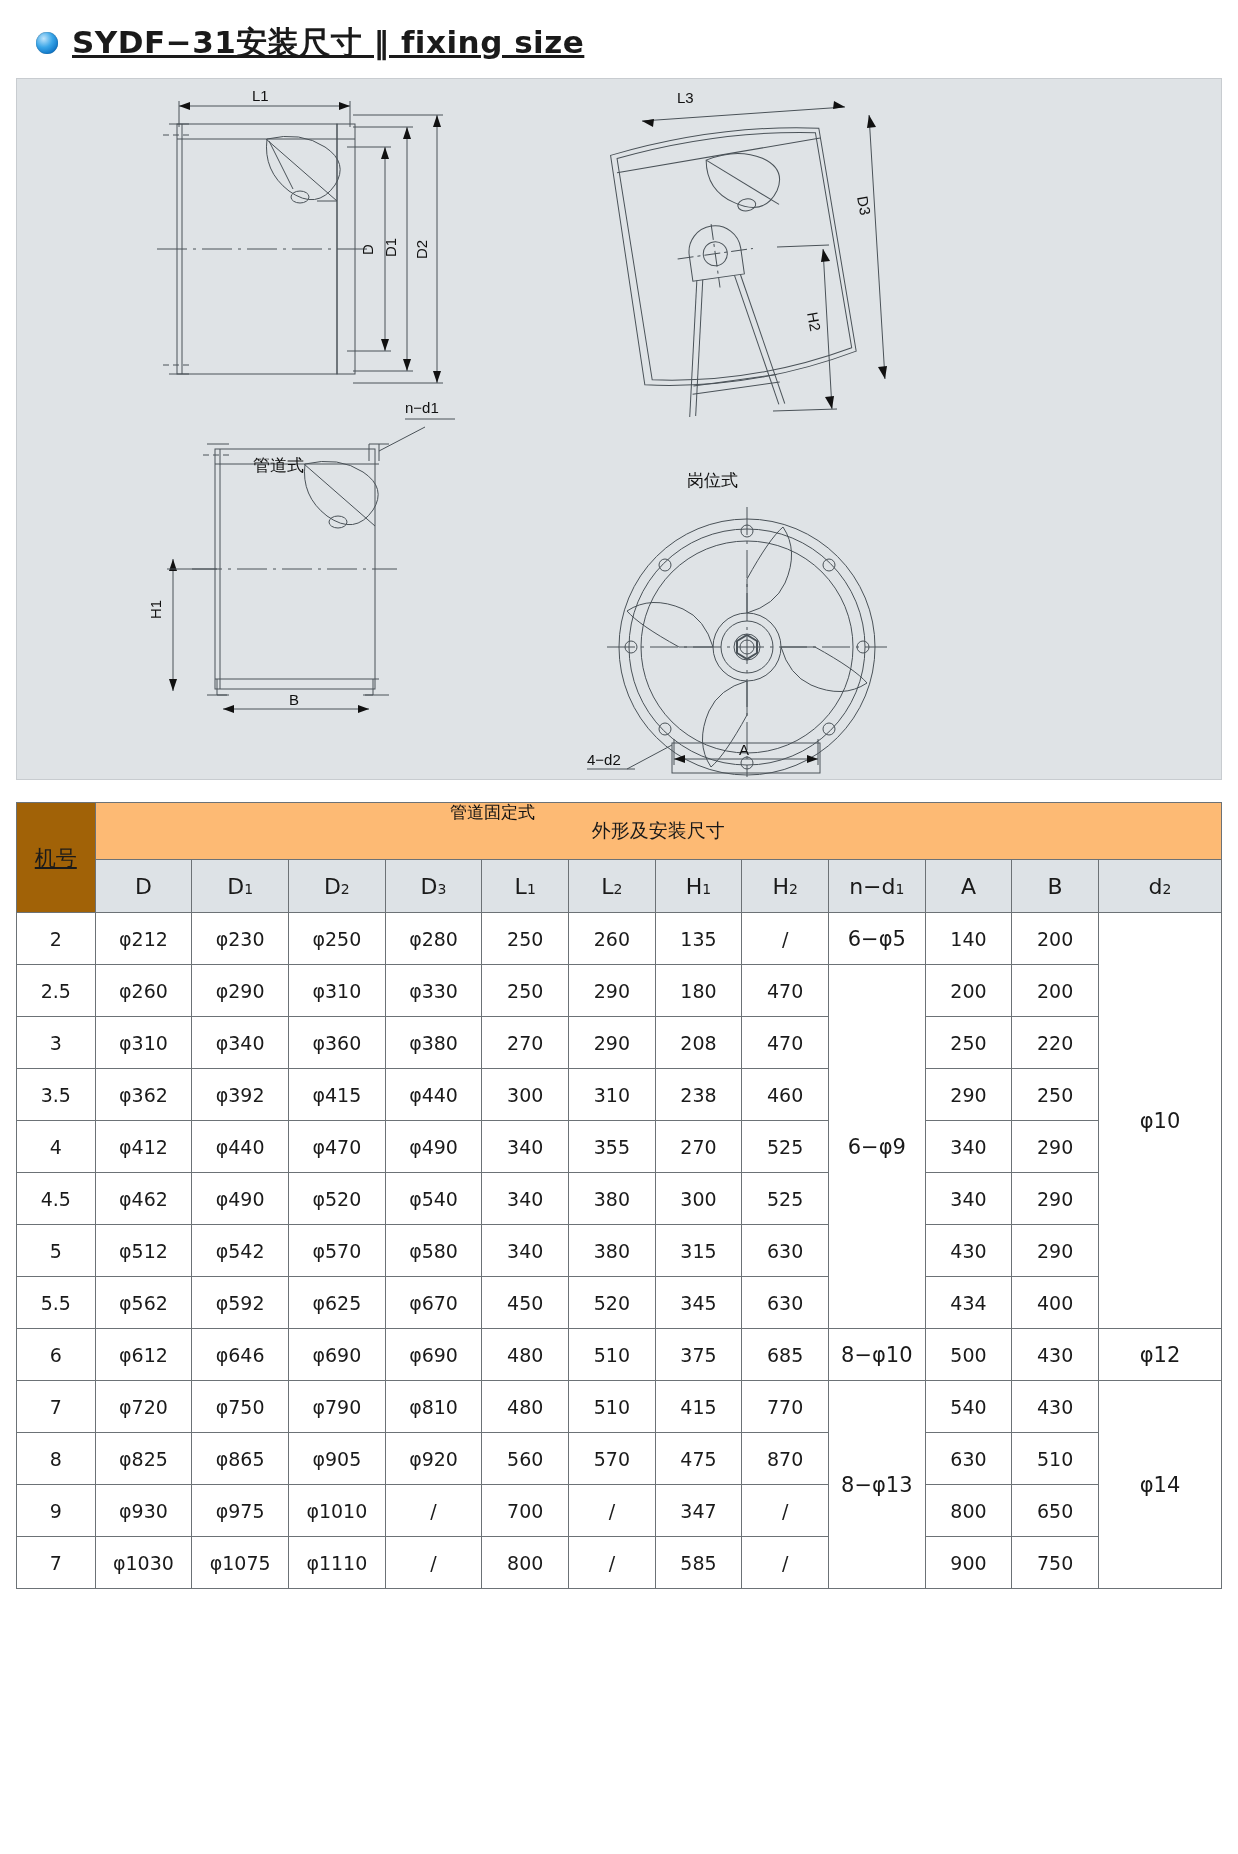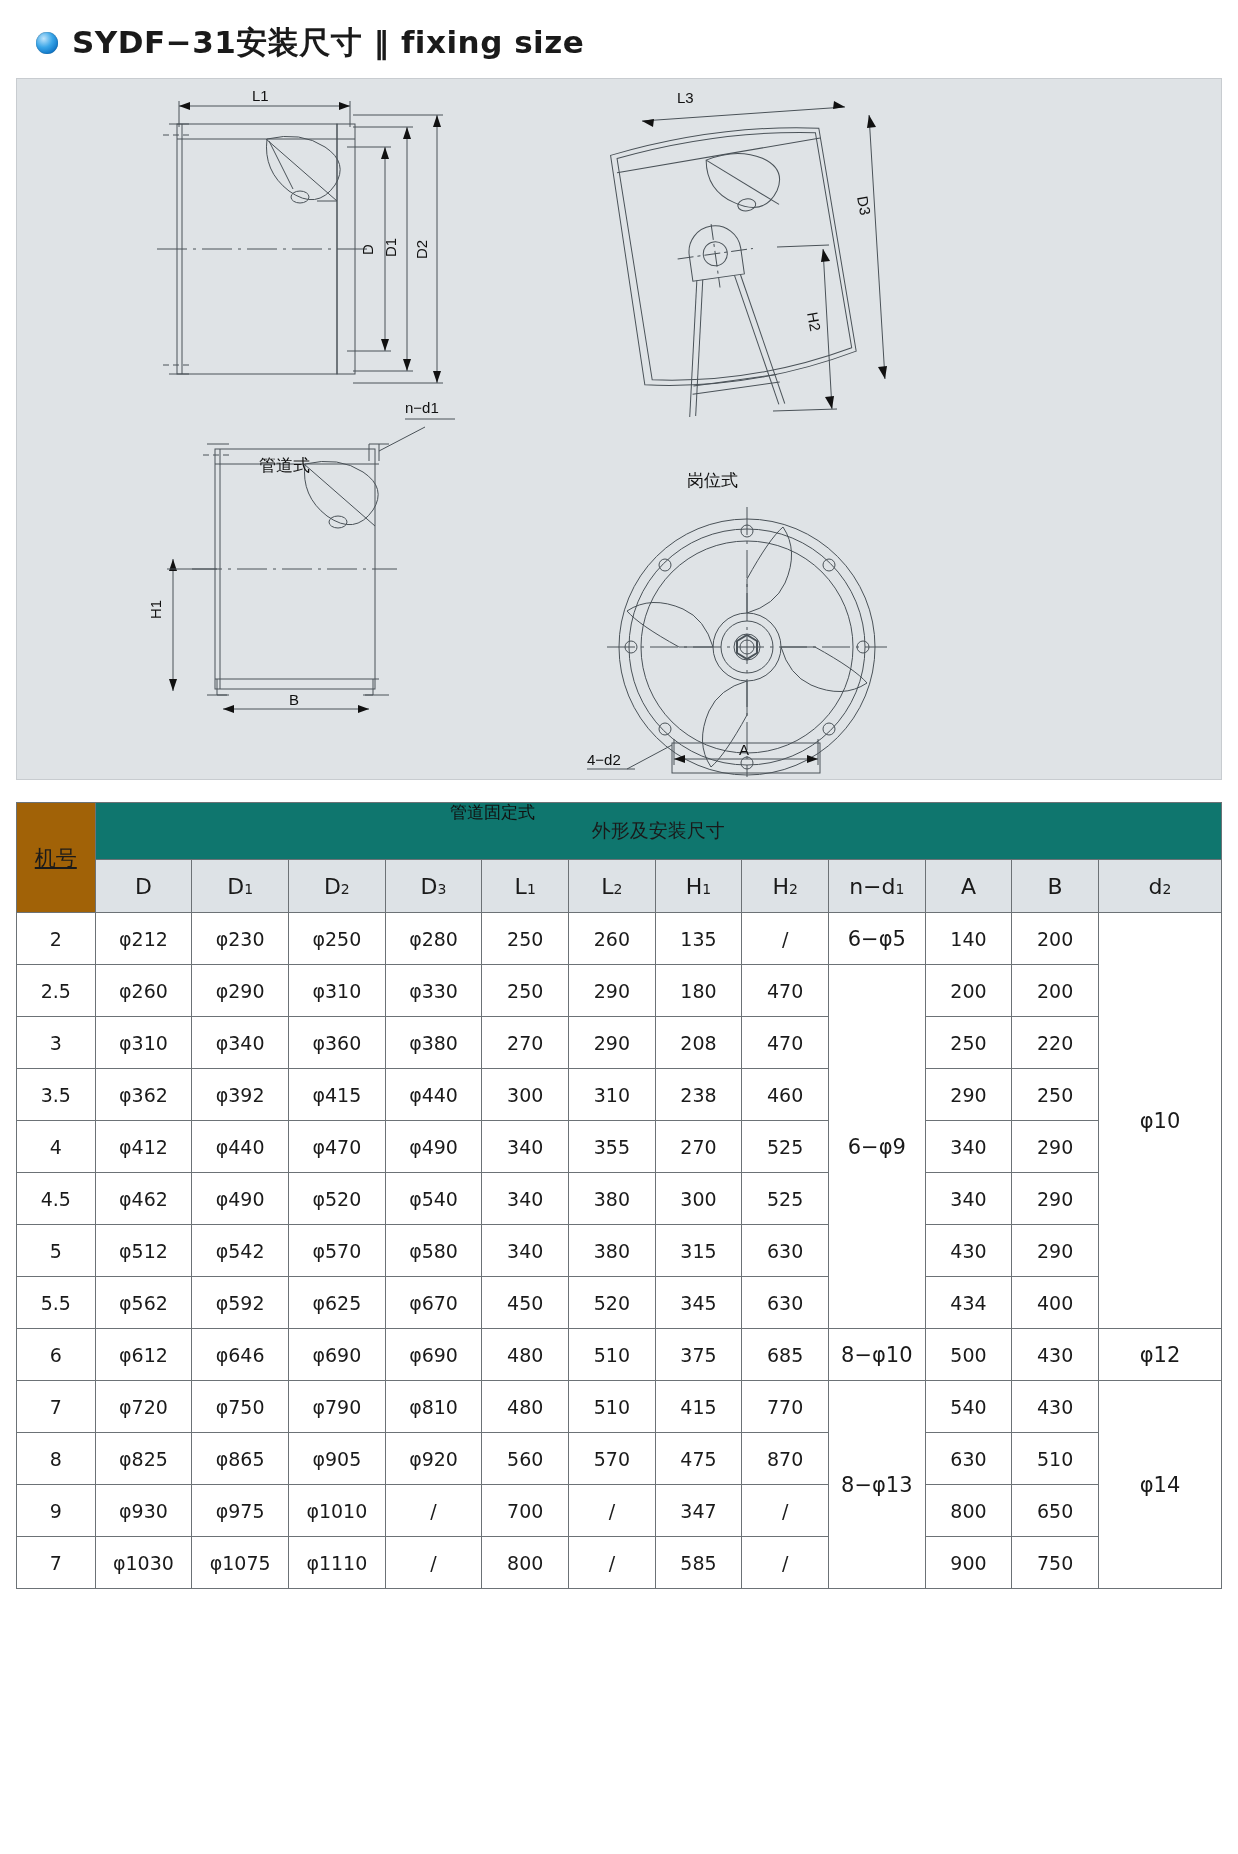--- a/index.html
+++ b/index.html
@@ -4,34 +4,34 @@
 <style>
   html,body{margin:0;padding:0;background:#ffffff;}
   body{width:1238px;height:1854px;font-family:"Liberation Sans","DejaVu Sans",sans-serif;color:#1a1a1a;overflow:hidden;}
 
   
   .header{display:flex;align-items:center;gap:14px;padding:22px 0 14px 36px;}
   .bullet{width:22px;height:22px;border-radius:50%;
      background:radial-gradient(circle at 35% 30%,#bfe4fb 0%,#3aa6e8 42%,#0a6fc2 80%,#07538f 100%);
      box-shadow:0 0 1px #05406e inset;flex:0 0 auto;}
   .title{font-size:31px;font-weight:bold;letter-spacing:.5px;white-space:nowrap;
-     font-family:"DejaVu Sans","Liberation Sans",sans-serif;}
+     font-family:"DejaVu Sans","Liberation Sans",sans-serif;text-decoration:underline;}
 
   
   .panel{position:relative;margin:0 16px;height:700px;background:#dfe3e6;border:1px solid #c8ccd0;}
   .panel svg{position:absolute;left:0;top:0;}
   .cap{position:absolute;font-size:17px;color:#111;font-family:"DejaVu Sans","Liberation Sans",sans-serif;white-space:nowrap;}
   .dim{font-size:15px;fill:#111;font-family:"Liberation Sans",sans-serif;}
 
   
   .tblwrap{margin:22px 16px 0 16px;}
   table.spec{border-collapse:collapse;width:1206px;table-layout:fixed;}
   table.spec td,table.spec th{border:1px solid #6c7276;text-align:center;vertical-align:middle;
      font-family:"DejaVu Sans","Liberation Sans",sans-serif;font-weight:normal;}
-  .hdr-top{background:#0f766e;height:54px;font-size:19px;}
+  .hdr-top{background:#fdba74;height:54px;font-size:19px;}
   .hdr-sub{background:#dde2e6;height:50px;font-size:22px;font-weight:bold;}
   .hdr-sub .sub{font-size:14px;}
   .jihao{background:#a16207;font-size:21px;text-decoration:underline;}
   td.cell{height:49px;font-size:19px;background:#ffffff;}
   td.num{font-size:19px;}
   td.merged{font-size:21px;background:#ffffff;}
 </style>
 </head>
 <body>
 
@@ -207,21 +207,21 @@
     <text class="dim" x="660" y="24">L3</text>
     <text class="dim" x="840" y="118" transform="rotate(80 840 118)">D3</text>
     <text class="dim" x="790" y="234" transform="rotate(80 790 234)">H2</text>
     <text class="dim" x="144" y="540" transform="rotate(-90 144 540)">H1</text>
     <text class="dim" x="272" y="626">B</text>
     <text class="dim" x="722" y="676">A</text>
     <text class="dim" x="388" y="334">n−d1</text>
     <text class="dim" x="570" y="686">4−d2</text>
   </svg>
 
-  <div class="cap" style="left:242px;top:375px;">管道式</div>
+  <div class="cap" style="left:236px;top:375px;">管道式</div>
   <div class="cap" style="left:670px;top:390px;font-family:Liberation Serif, serif;">岗位式</div>
   <div class="cap" style="left:400px;top:722px;margin-left:33px;">管道固定式</div>
 </div>
 
 <div class="tblwrap">
   <table class="spec">
     <colgroup>
       <col style="width:78px">
         <col style="width:96px">
         <col style="width:96px">

